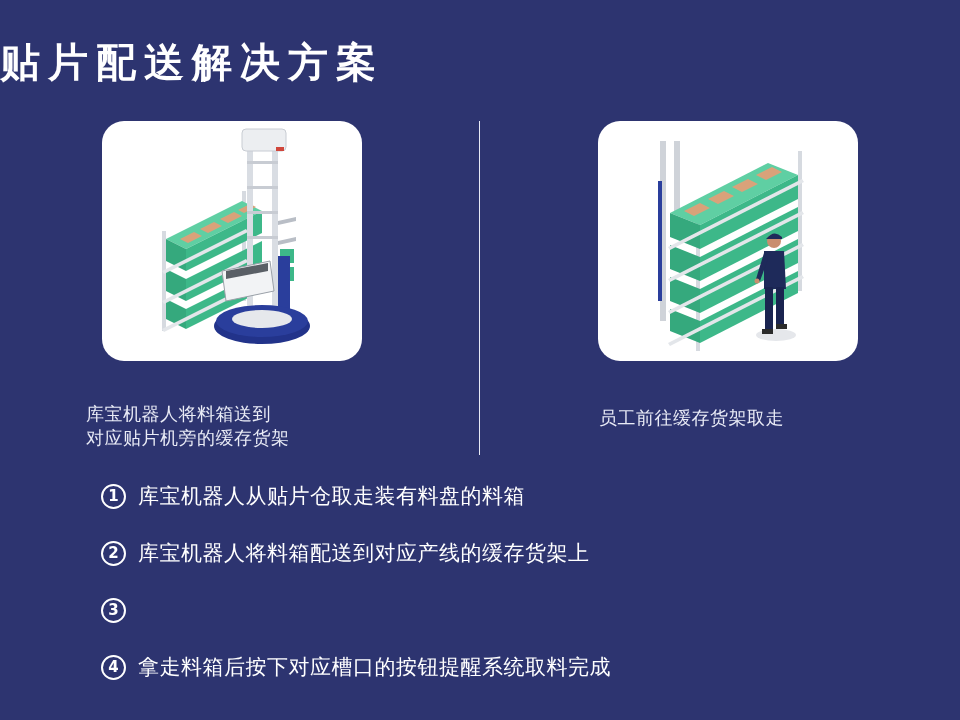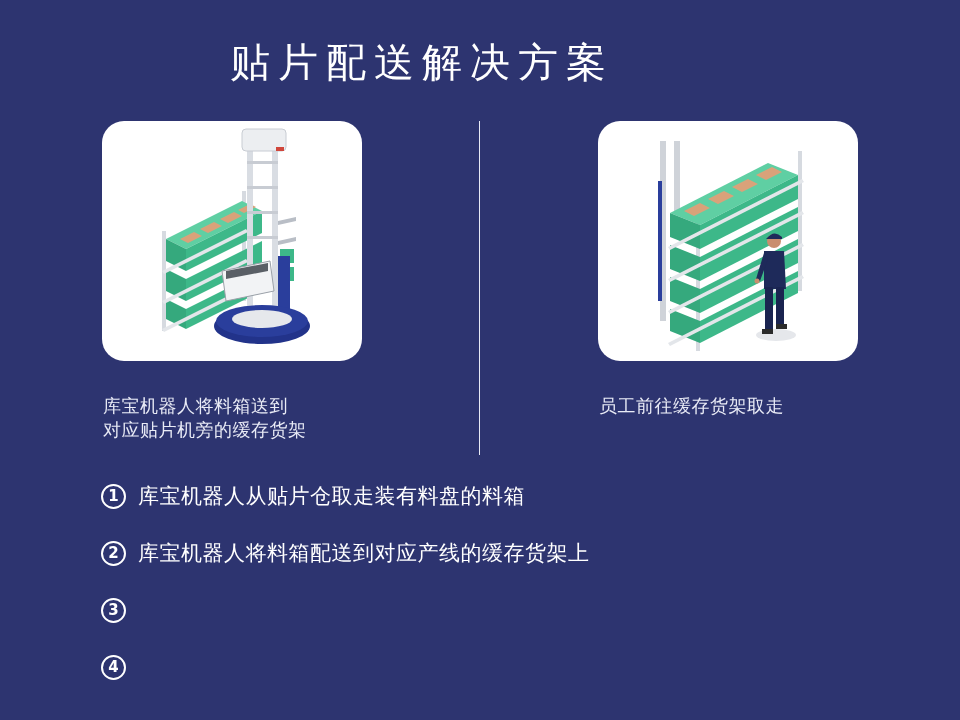--- a/index.html
+++ b/index.html
@@ -6,23 +6,22 @@
   html, body { width: 960px; height: 720px; overflow: hidden; }
   body {
     background: #2d3470;
     font-family: "DejaVu Sans", "Liberation Sans", sans-serif;
     color: #ffffff;
     position: relative;
   }
   .title {
     position: absolute;
     left: 0; top: 36px; width: 844px;
-    text-align: center;
     font-size: 40px;
-    font-weight: normal;
+    font-weight: bold;
     letter-spacing: 8px;
     line-height: 52px;
   }
   .card {
     position: absolute;
     top: 121px;
     width: 260px; height: 240px;
     background: #ffffff;
     border-radius: 22px;
     overflow: hidden;
@@ -37,22 +36,22 @@
     background: #e8eaf5;
   }
   .caption {
     position: absolute;
     top: 394px;
     font-size: 18px;
     line-height: 24px;
     color: #e9ebf6;
     letter-spacing: 0.5px;
   }
-  .caption.left { left: 103px; }
-  .caption.right { left: 599px; }
+  .caption.left { left: 86px; margin-top: 8px; }
+  .caption.right { left: 599px; margin-top: 12px; }
   .steps {
     position: absolute;
     left: 101px; top: 480px;
   }
   .step {
     position: absolute;
     left: 0;
     height: 32px;
     display: flex;
     align-items: center;
@@ -196,14 +195,15 @@
   </div>
   <div class="step" style="top:57px;">
     <span class="step-num">2</span>
     <span class="step-text">库宝机器人将料箱配送到对应产线的缓存货架上</span>
   </div>
   <div class="step" style="top:114px;">
     <span class="step-num">3</span>
   </div>
   <div class="step" style="top:171px;">
     <span class="step-num">4</span>
+    <span class="step-text">拿走料箱后按下对应槽口的按钮提醒系统取料完成</span>
   </div>
 </div>
 
 </body></html>

